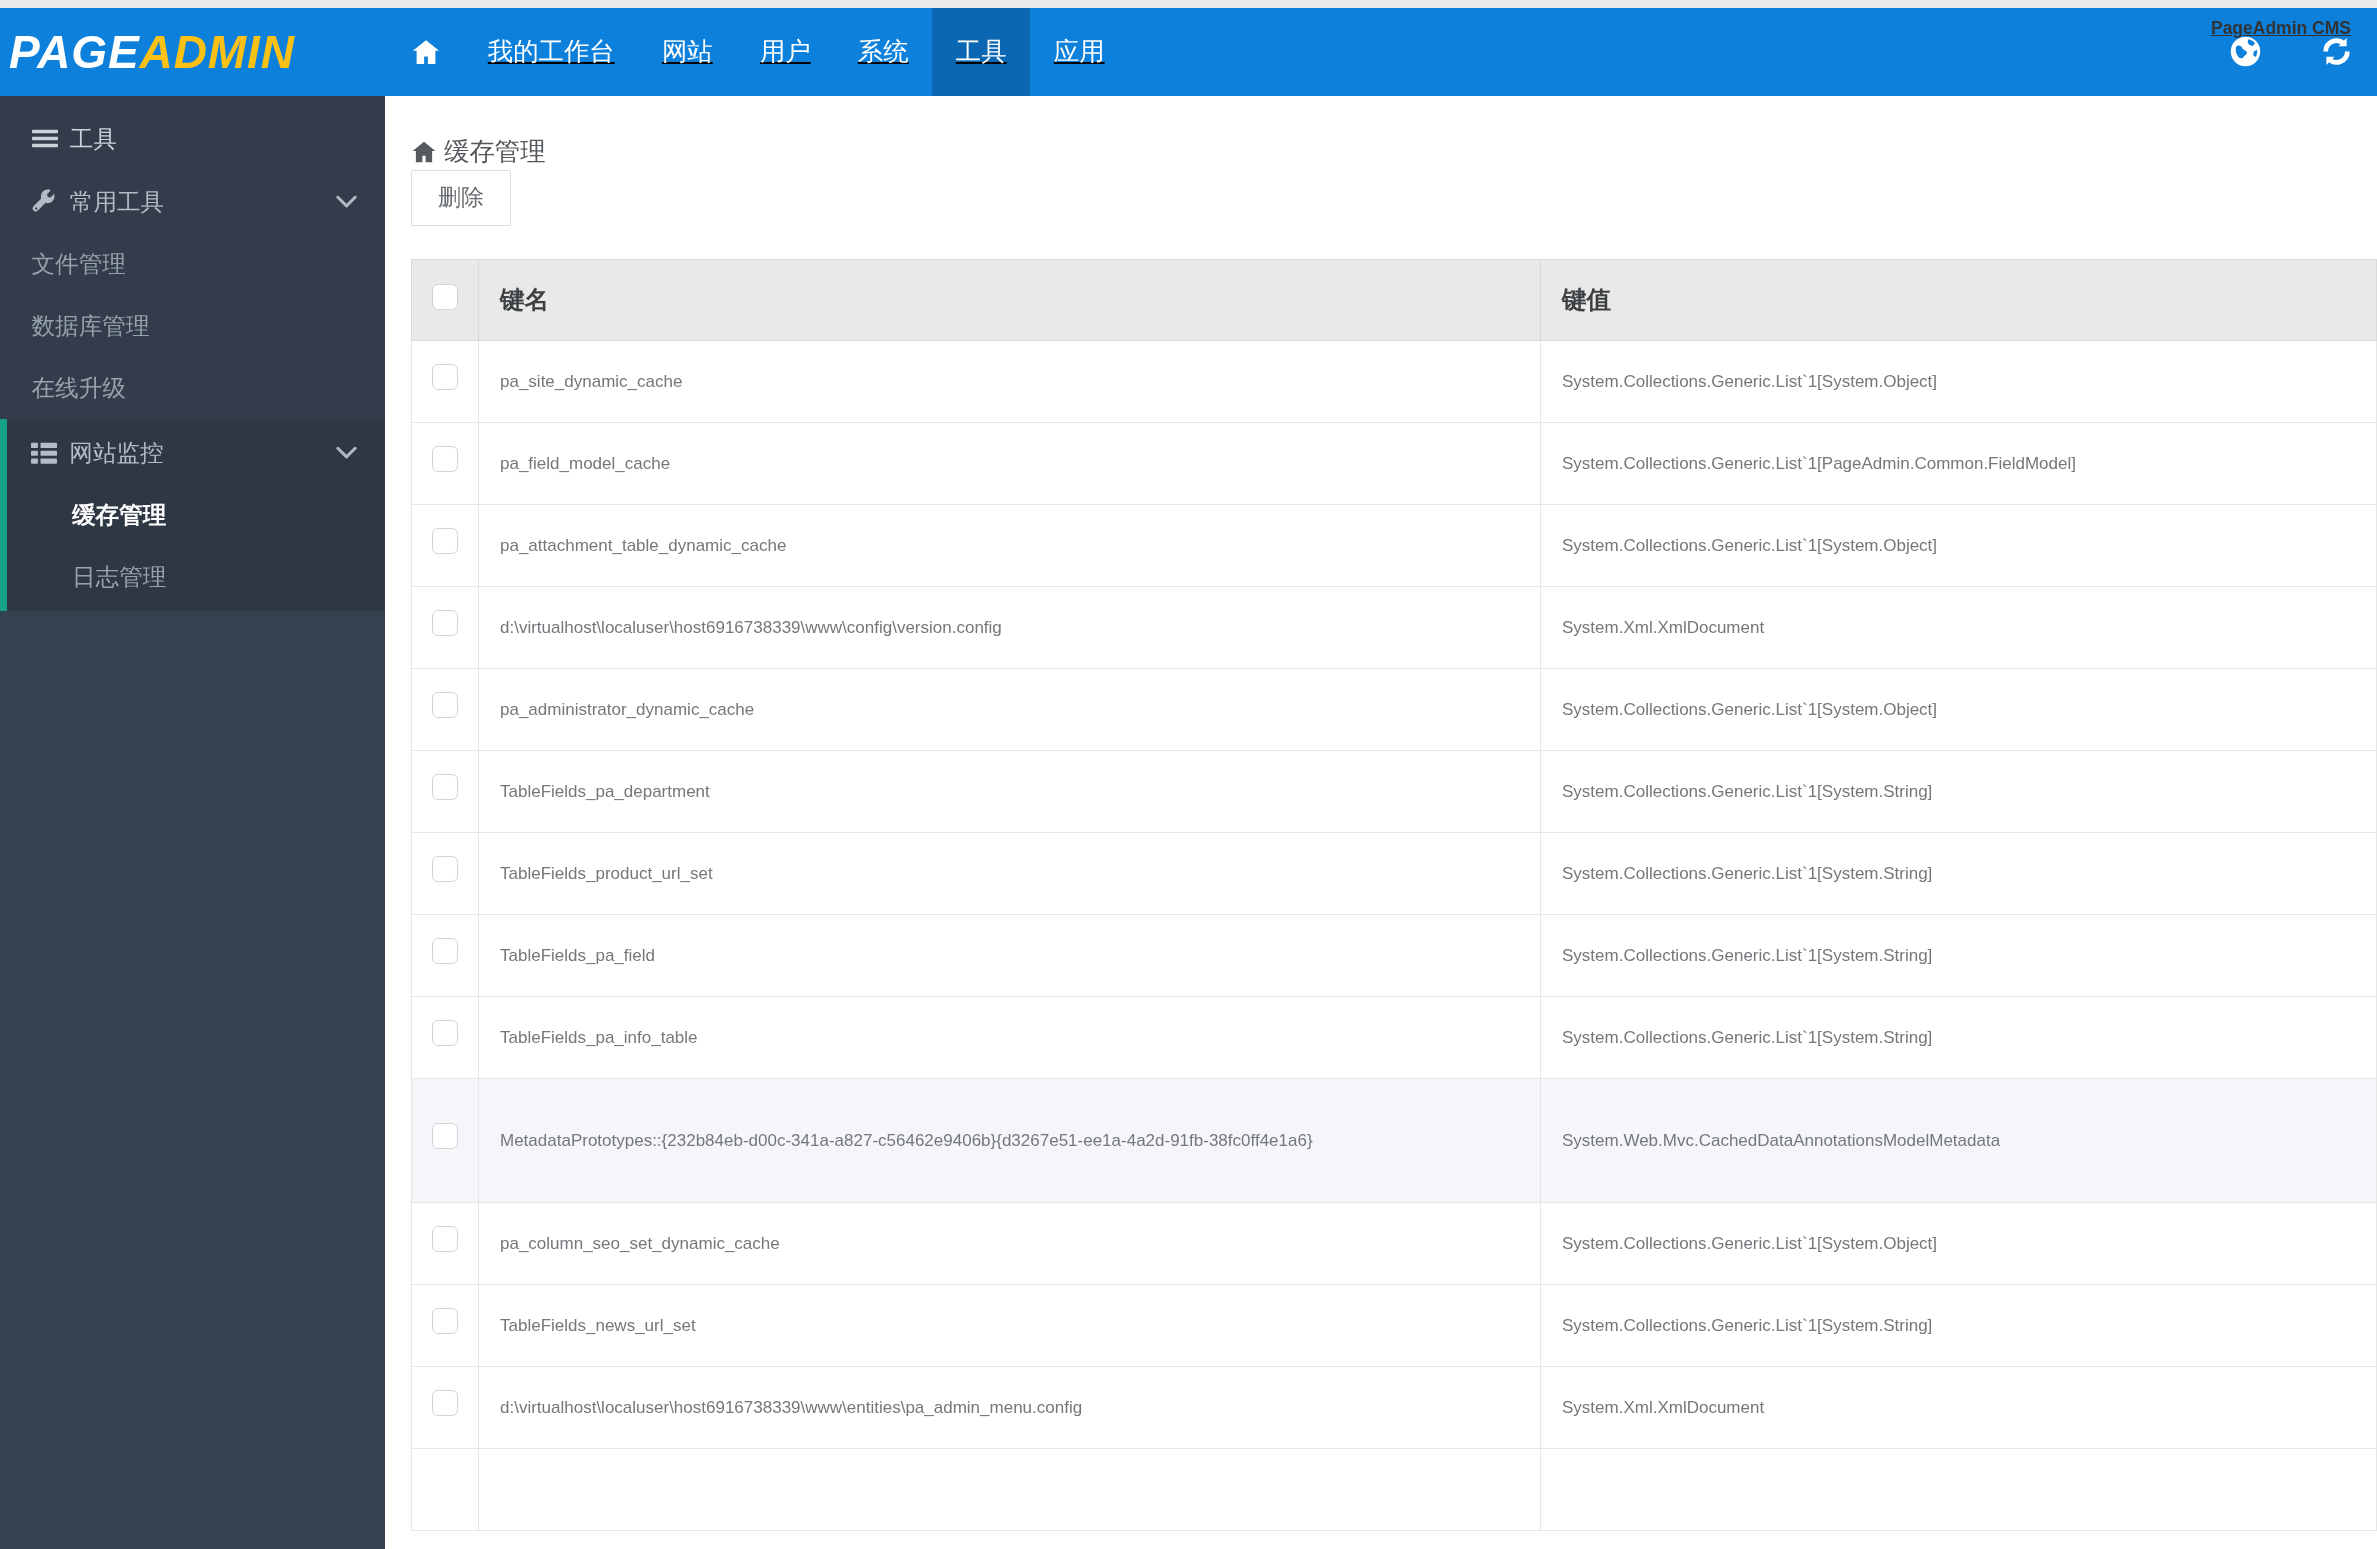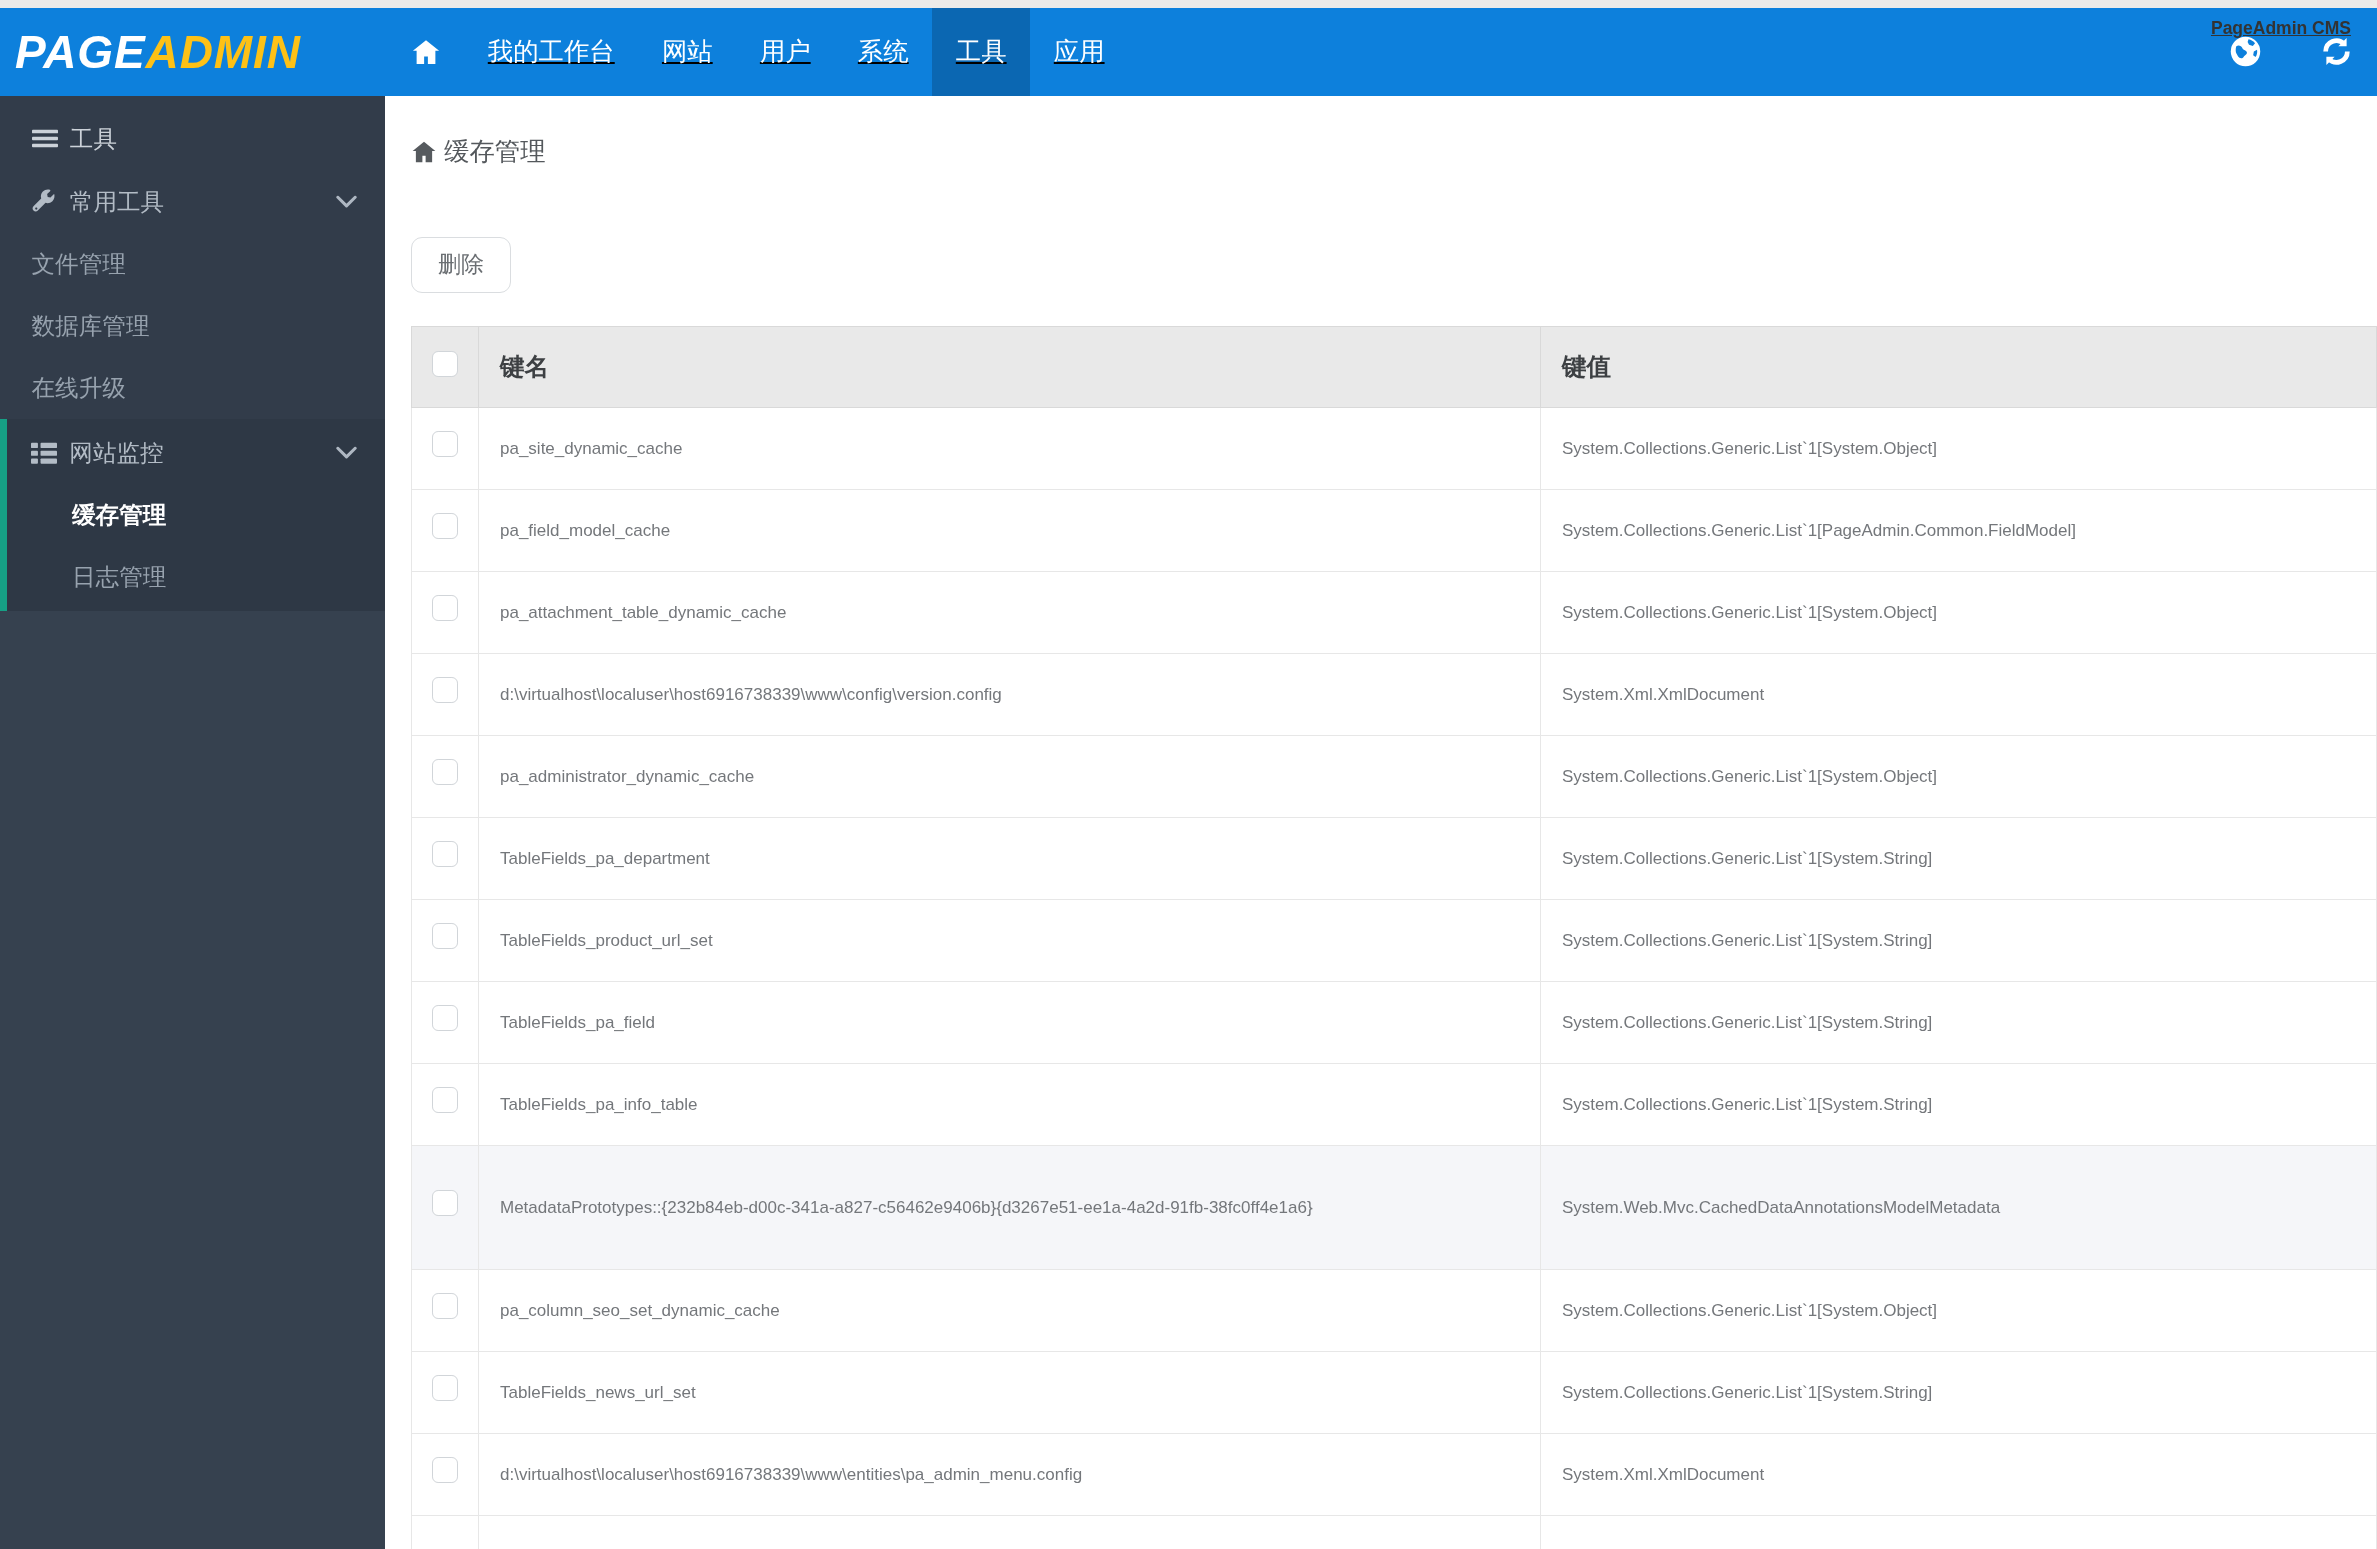--- a/index.html
+++ b/index.html
@@ -6,21 +6,21 @@
   body{
     width:2377px;height:1550px;
     font-family:"Liberation Sans", sans-serif;
     background:#fff;
     -webkit-font-smoothing:antialiased;
   }
   
   .top-strip{height:7.9px;background:#ecebe9;}
   
   .navbar{position:relative;height:88px;background:#0d80dc;display:flex;align-items:stretch;}
-  .logo{position:absolute;left:15px;top:0;height:88px;display:flex;align-items:center;
+  .logo{position:absolute;left:9px;top:0;height:88px;display:flex;align-items:center;
         font-size:46px;font-weight:bold;font-style:italic;letter-spacing:0.9px;user-select:none;}
   .logo .p1{color:#ffffff;}
   .logo .p2{color:#fdc116;}
   .nav-items{margin-left:387px;display:flex;align-items:stretch;text-decoration:underline;}
   .nav-item{padding:0 23.6px;display:flex;align-items:center;gap:10.5px;color:#fff;font-size:25.4px;cursor:pointer;}
   .nav-item.active{background:#0b67b2;}
   .nav-item .icon{display:flex;align-items:center;}
   .nav-right{position:absolute;right:24.5px;top:0;height:88px;display:flex;align-items:center;gap:58px;}
   .nav-right .icon{display:flex;align-items:center;cursor:pointer;}
   .title-overlay{position:absolute;top:10.5px;right:26px;font-size:17.5px;font-weight:600;color:#333;text-decoration:underline;}
@@ -35,21 +35,21 @@
   .side-item .chev{position:absolute;right:28px;top:50%;transform:translateY(-50%);color:#aeb7c2;display:flex;}
   .side-group{background:#2e3845;border-left:7px solid #16a085;padding:2.6px 0;}
   .side-group .side-item{padding-left:24px;}
   .side-group .side-item.sub{padding-left:65px;}
   .side-group .side-item.sub.active{color:#ffffff;font-weight:bold;}
   .side-item .icon{display:flex;align-items:center;}
   
   .content{flex:1;padding-left:26px;box-sizing:border-box;background:#fff;}
   .breadcrumb{margin-top:39px;display:flex;align-items:center;gap:7px;
               font-size:25.4px;color:#54585c;height:35px;}
-  .btn-delete{margin-top:67px;display:inline-block;background:#fff;border:1.8px solid #dadde0;border-radius:11px;
+  .btn-delete{display:inline-block;background:#fff;border:1.8px solid #dadde0;border-radius:2px;
               padding:11.4px 26px;font-size:23px;color:#6a6e72;cursor:pointer;
               font-family:"Liberation Sans", sans-serif;}
   
   table.cache{border-collapse:collapse;width:1966px;margin-top:33px;table-layout:fixed;}
   table.cache col.c-cb{width:67px;}
   table.cache col.c-key{width:1062px;}
   table.cache th{height:80px;background:#e9e9e9;border:1.8px solid #d9d9d9;
                  font-size:24.5px;font-weight:bold;color:#3d4043;text-align:left;padding:0 0 0 21px;}
   table.cache td{height:81px;border:1.8px solid #e7e7e7;background:#fff;
                  font-size:17px;color:#74777b;text-align:left;padding:0 17.5px 0 21px;

